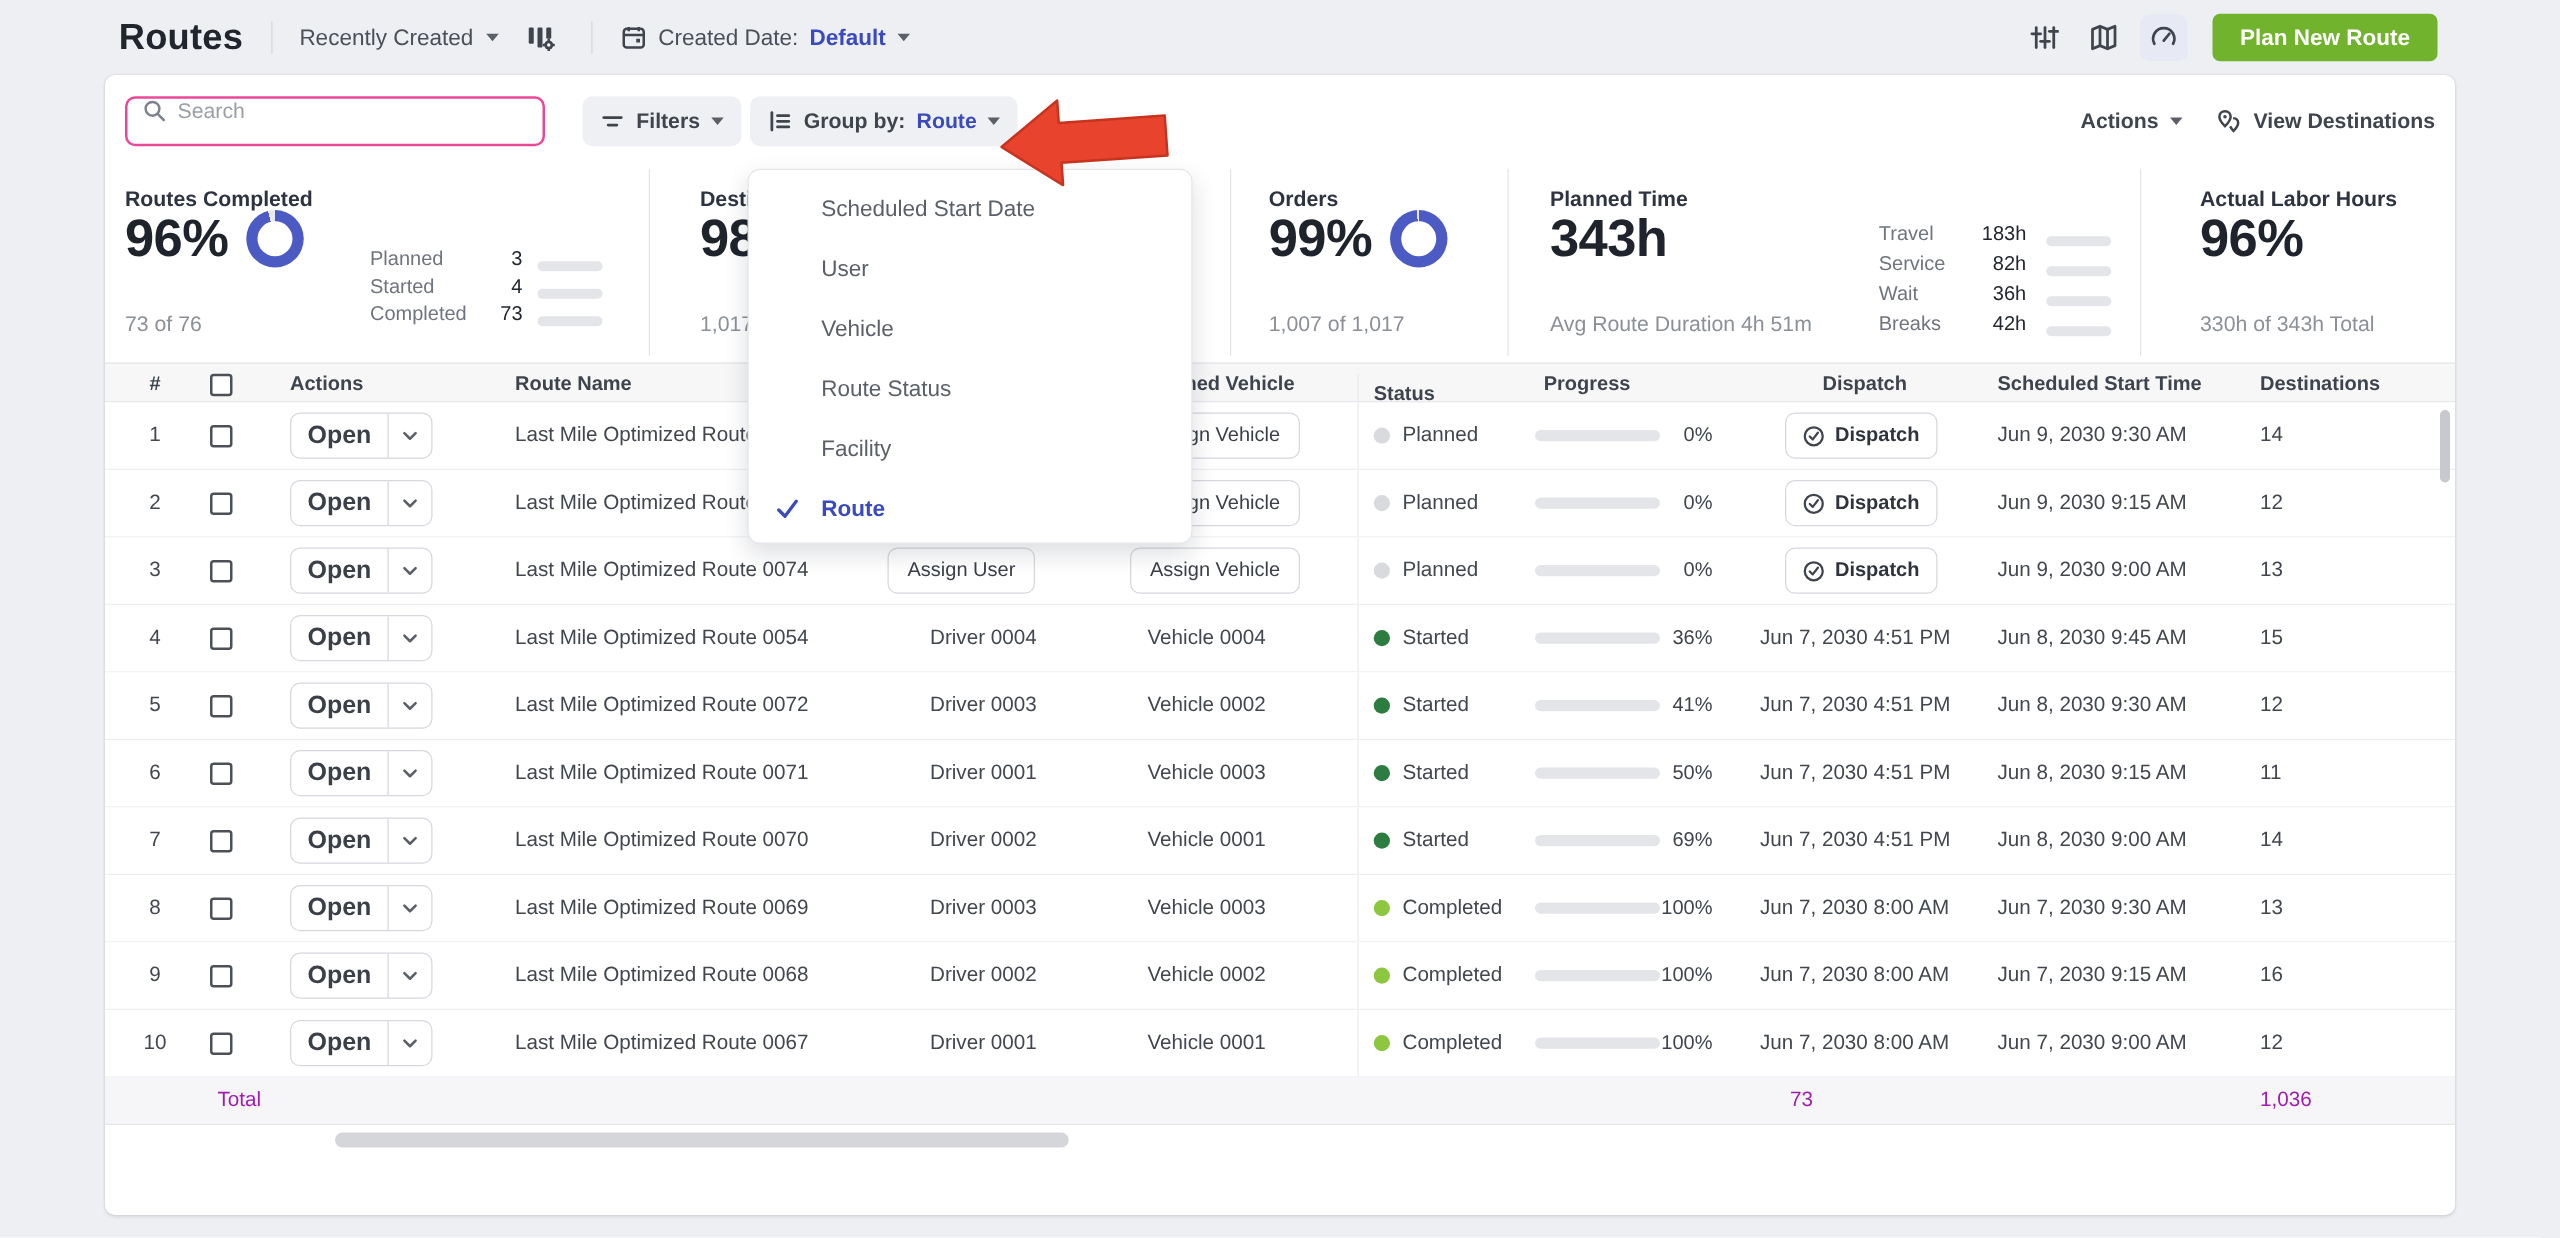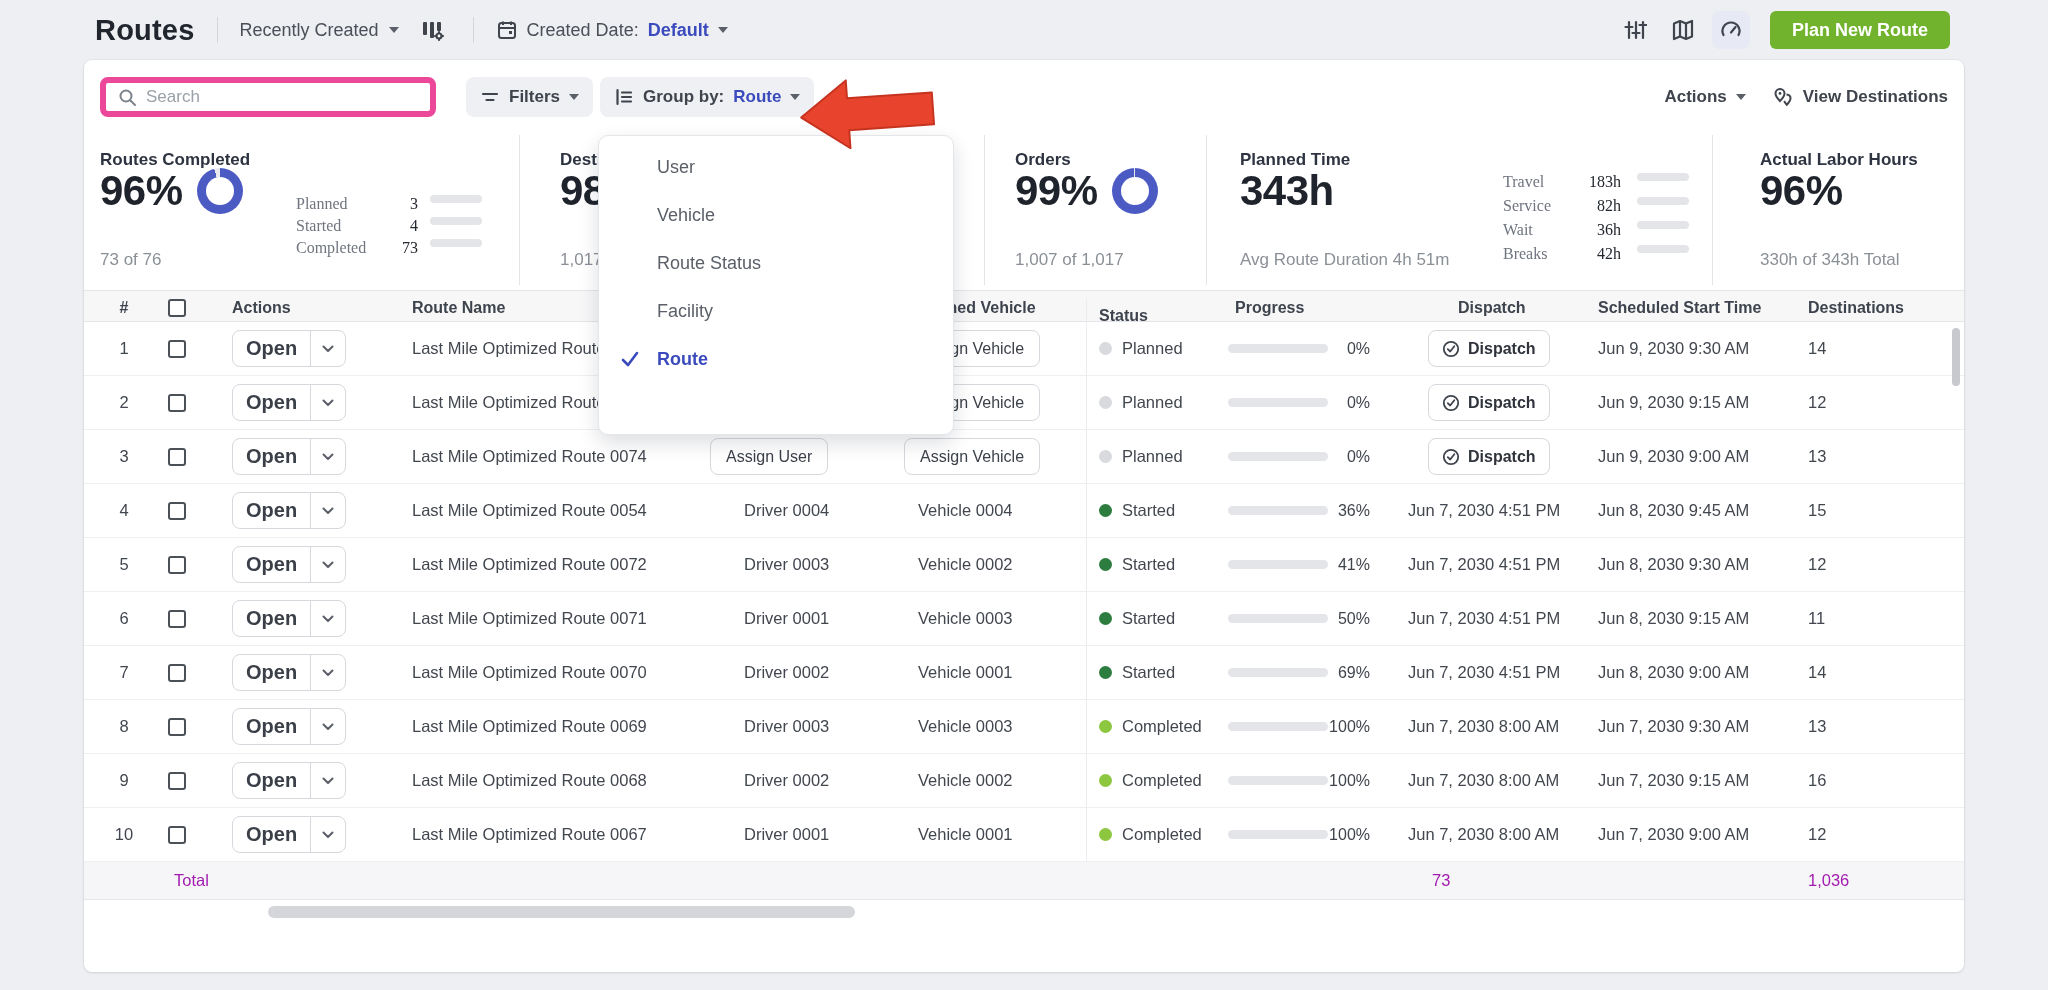--- a/index.html
+++ b/index.html
@@ -17,42 +17,42 @@
   .created-date { display:flex; align-items:center; gap:9px; font-size:18px; color:#4a4f58; cursor:pointer; }
   .created-date .val { color:#3b4bbd; font-weight:700; }
   .hdr-right { margin-left:auto; display:flex; align-items:center; gap:10px; }
   .plan-btn { margin-left:10px; height:38px; padding:0 22px; background:#71b32c; color:#fff; font-size:18px; font-weight:700; border:none; border-radius:6px; cursor:pointer; }
 
   
   .card { position:relative; margin:0 84px; width:1880px; height:912px; background:#fff; border-radius:8px; box-shadow:0 1px 3px rgba(16,24,40,.10), 0 0 0 1px rgba(16,24,40,.03); }
 
   
   .toolbar { position:absolute; top:15px; left:16px; right:16px; height:44px; display:flex; align-items:center; }
-  .search-box { width:336px; height:40px; border:6px solid #ec4899; border-radius:8px; display:flex; align-items:center; padding:0 12px; gap:9px; background:#fff; }
+  .search-box { width:336px; height:40px; border:2px solid #ec4899; border-radius:8px; display:flex; align-items:flex-start; padding:0 12px; gap:9px; background:#fff; }
   .search-box input { border:none; outline:none; font-size:17px; color:#42474f; width:100%; font-family:inherit; background:transparent; }
   .search-box input::placeholder { color:#9aa0a8; }
   .tb-btn { height:40px; display:flex; align-items:center; gap:9px; background:#eef0f3; border:none; border-radius:8px; padding:0 14px; font-size:17px; color:#3f444d; font-weight:600; cursor:pointer; font-family:inherit; }
   .tb-btn .blue { color:#3b4bbd; font-weight:700; }
   .filters-btn { margin-left:30px; }
   .groupby-btn { margin-left:7px; }
   .tb-right { margin-left:auto; display:flex; align-items:center; gap:26px; }
   .tb-plain { display:flex; align-items:center; gap:9px; font-size:17px; font-weight:600; color:#3f444d; cursor:pointer; background:none; border:none; font-family:inherit; }
 
   
   .kpi-band { position:absolute; top:75px; left:0; right:0; height:150px; display:flex; }
   .kpi-sec { position:relative; height:100%; border-right:1px solid #e4e5e9; }
   .kpi-sec:last-child { border-right:none; }
   .kpi-title { position:absolute; top:15px; font-size:17px; font-weight:700; color:#2d3340; white-space:nowrap; }
   .kpi-big-row { position:absolute; top:32px; display:flex; align-items:center; gap:14px; }
   .kpi-big { font-size:42px; font-weight:700; color:#1f242c; letter-spacing:-.5px; }
   .kpi-sub { position:absolute; font-size:17px; color:#8b9097; white-space:nowrap; }
   .donut { width:46px; height:46px; border-radius:50%; background:conic-gradient(#4c5ac4 calc(var(--p)*1%), #e8e9ee 0); position:relative; }
   .donut::after { content:""; position:absolute; inset:9px; background:#fff; border-radius:50%; }
   .breakdown { position:absolute; }
-  .bd-row { display:flex; align-items:flex-start;font-family:Liberation Serif, serif; }
+  .bd-row { display:flex; align-items:flex-end; }
   .bd-label { font-size:16px; color:#6f747e; }
   .bd-val { font-size:16px; color:#23272f; text-align:right; }
   .bd-track { height:8px; background:#e4e5e9; border-radius:4px; overflow:hidden; }
   .bd-fill { height:100%; background:#4c5ac4; border-radius:4px; }
   
   .sec-routes { width:436px; } .sec-routes .kpi-title,.sec-routes .kpi-big-row,.sec-routes .kpi-sub { left:16px; }
   .sec-routes .kpi-sub { top:115px; }
   .sec-routes .breakdown { left:212px; top:60px; width:208px; }
   .sec-routes .bd-row { height:22px; } .sec-routes .bd-label { width:96px; } .sec-routes .bd-val { width:26px; margin-right:12px; } .sec-routes .bd-track { width:52px; }
   .sec-dest { width:465px; } .sec-dest .kpi-title,.sec-dest .kpi-big-row,.sec-dest .kpi-sub { left:40px; }
@@ -802,20 +802,24 @@
     <span class="t-dest">1,036</span>
   </div>
 
   <div class="hscroll-zone">
     <div class="hscroll-thumb"></div>
   </div>
   <div class="vscroll-thumb"></div>
 
 
   <div class="menu-panel" id="group-menu">
+  <div class="menu-item">
+
+    <span>Scheduled Start Date</span>
+  </div>
 
   <div class="menu-item">
 
     <span>User</span>
   </div>
 
   <div class="menu-item">
 
     <span>Vehicle</span>
   </div>

